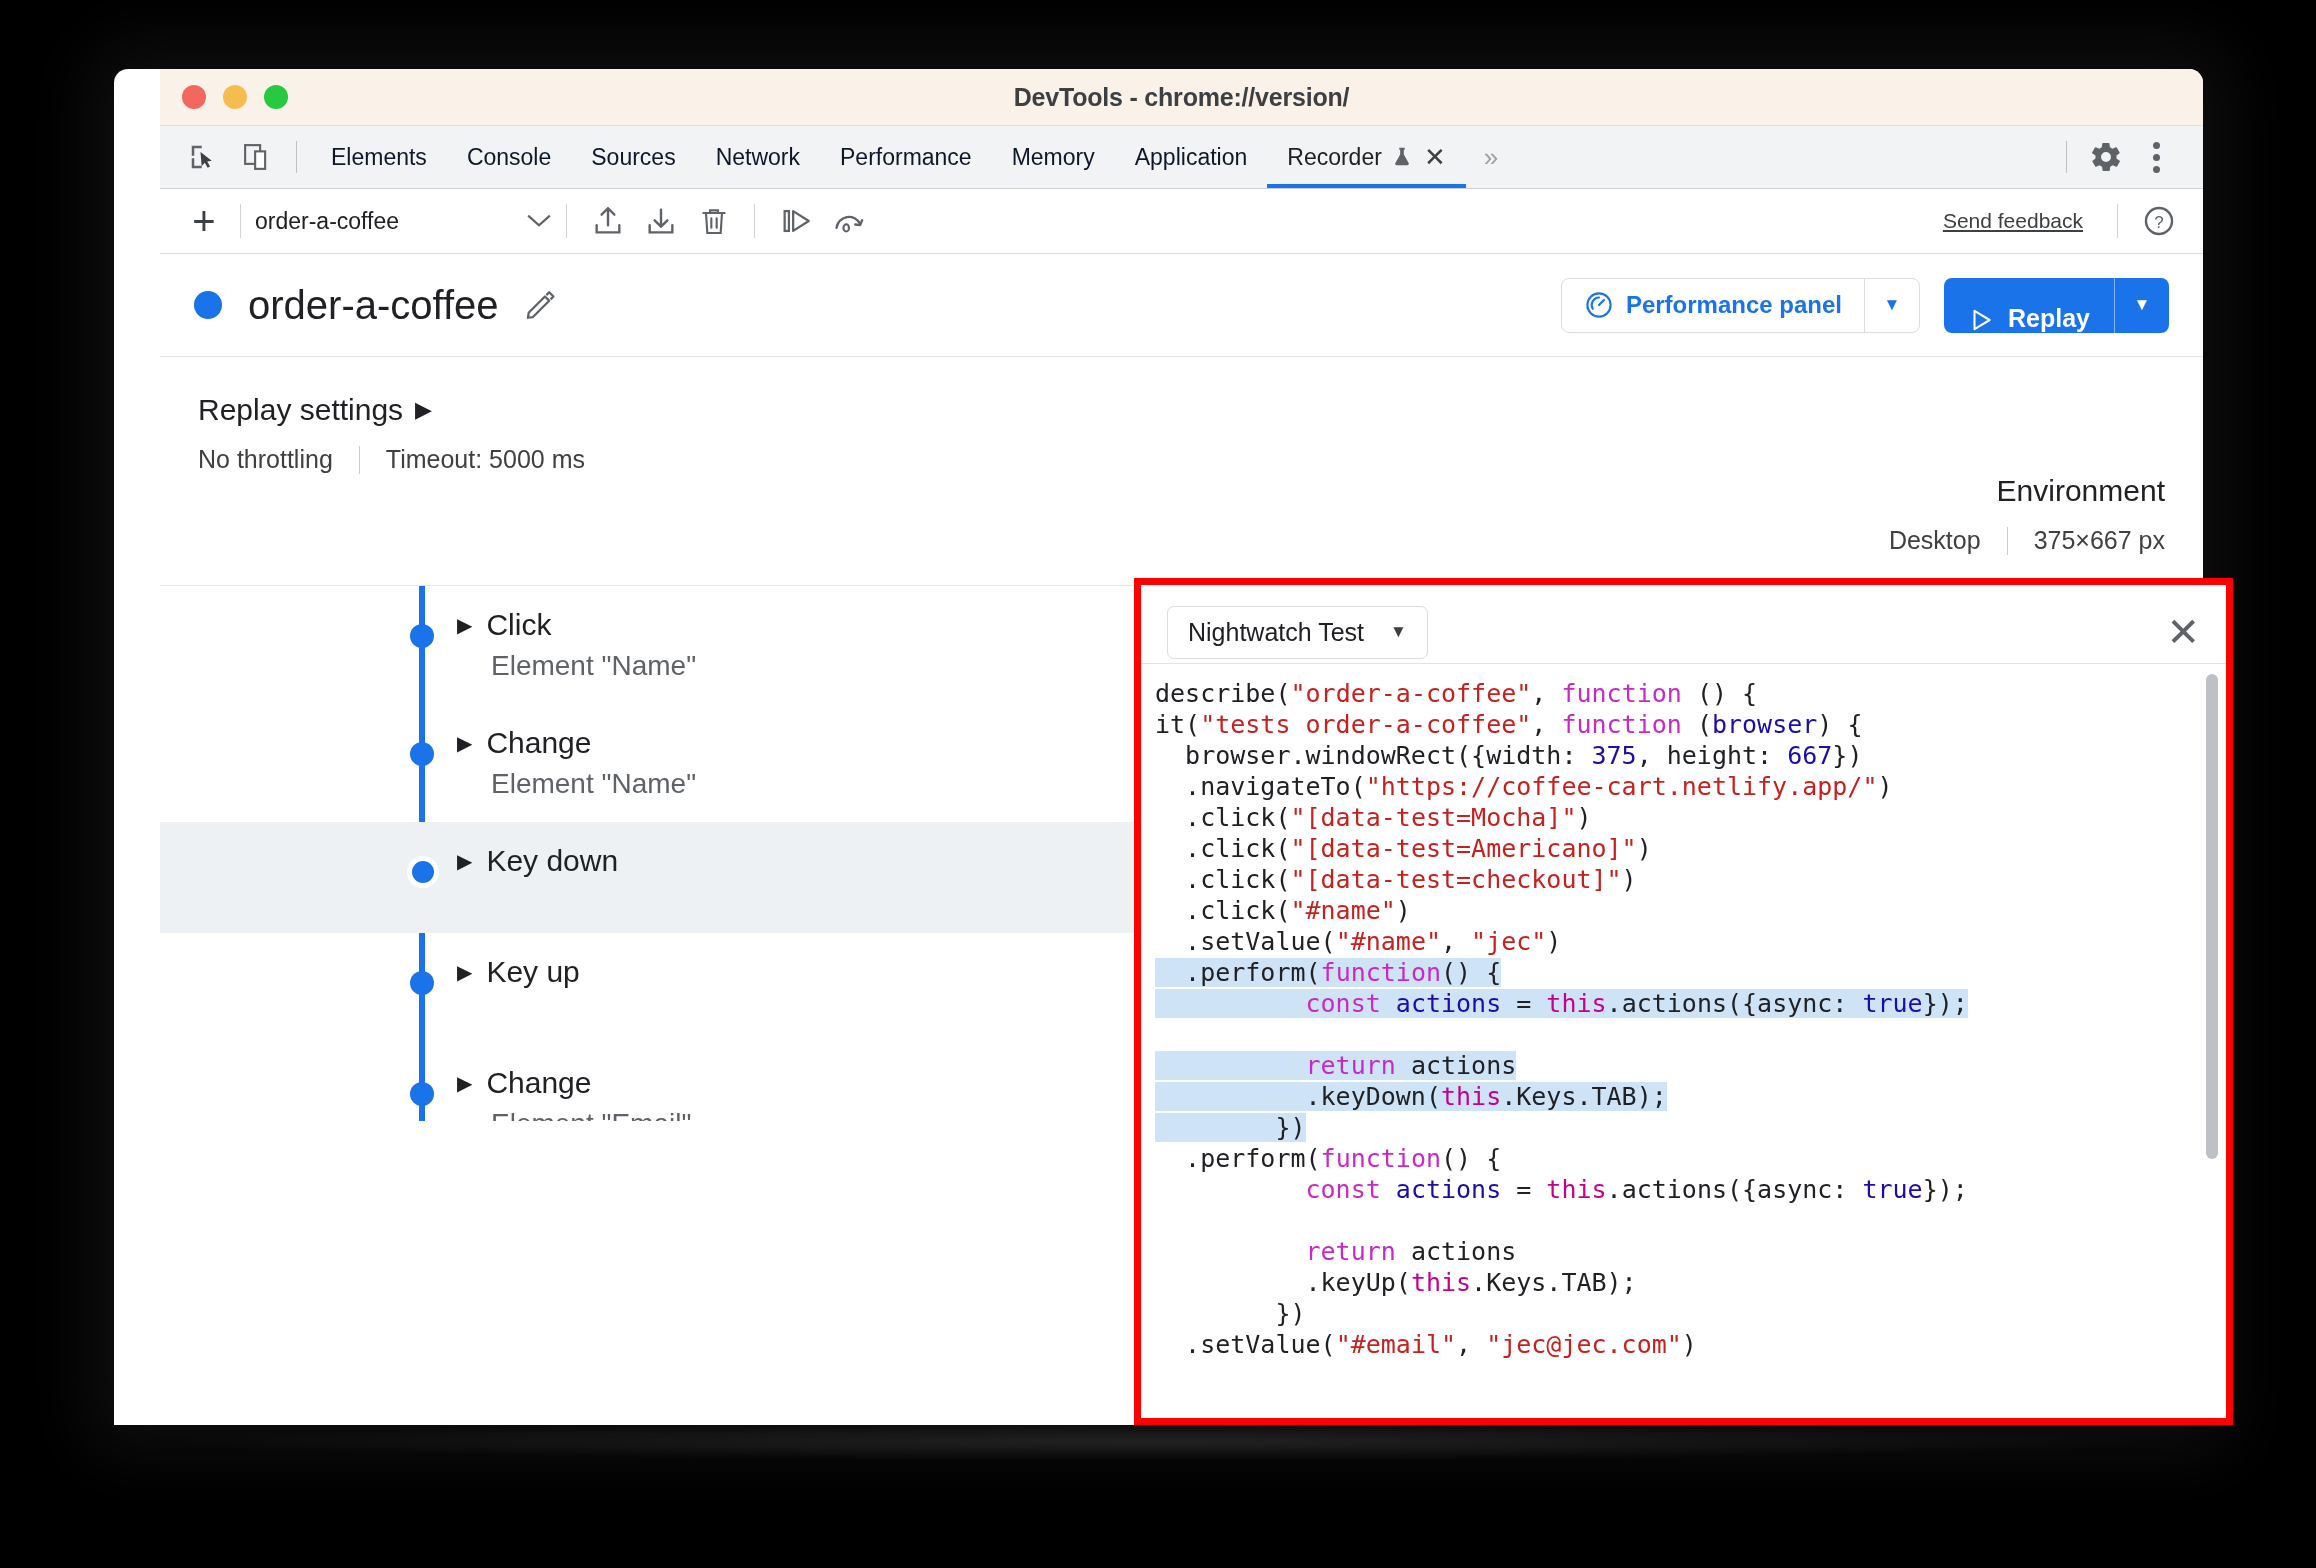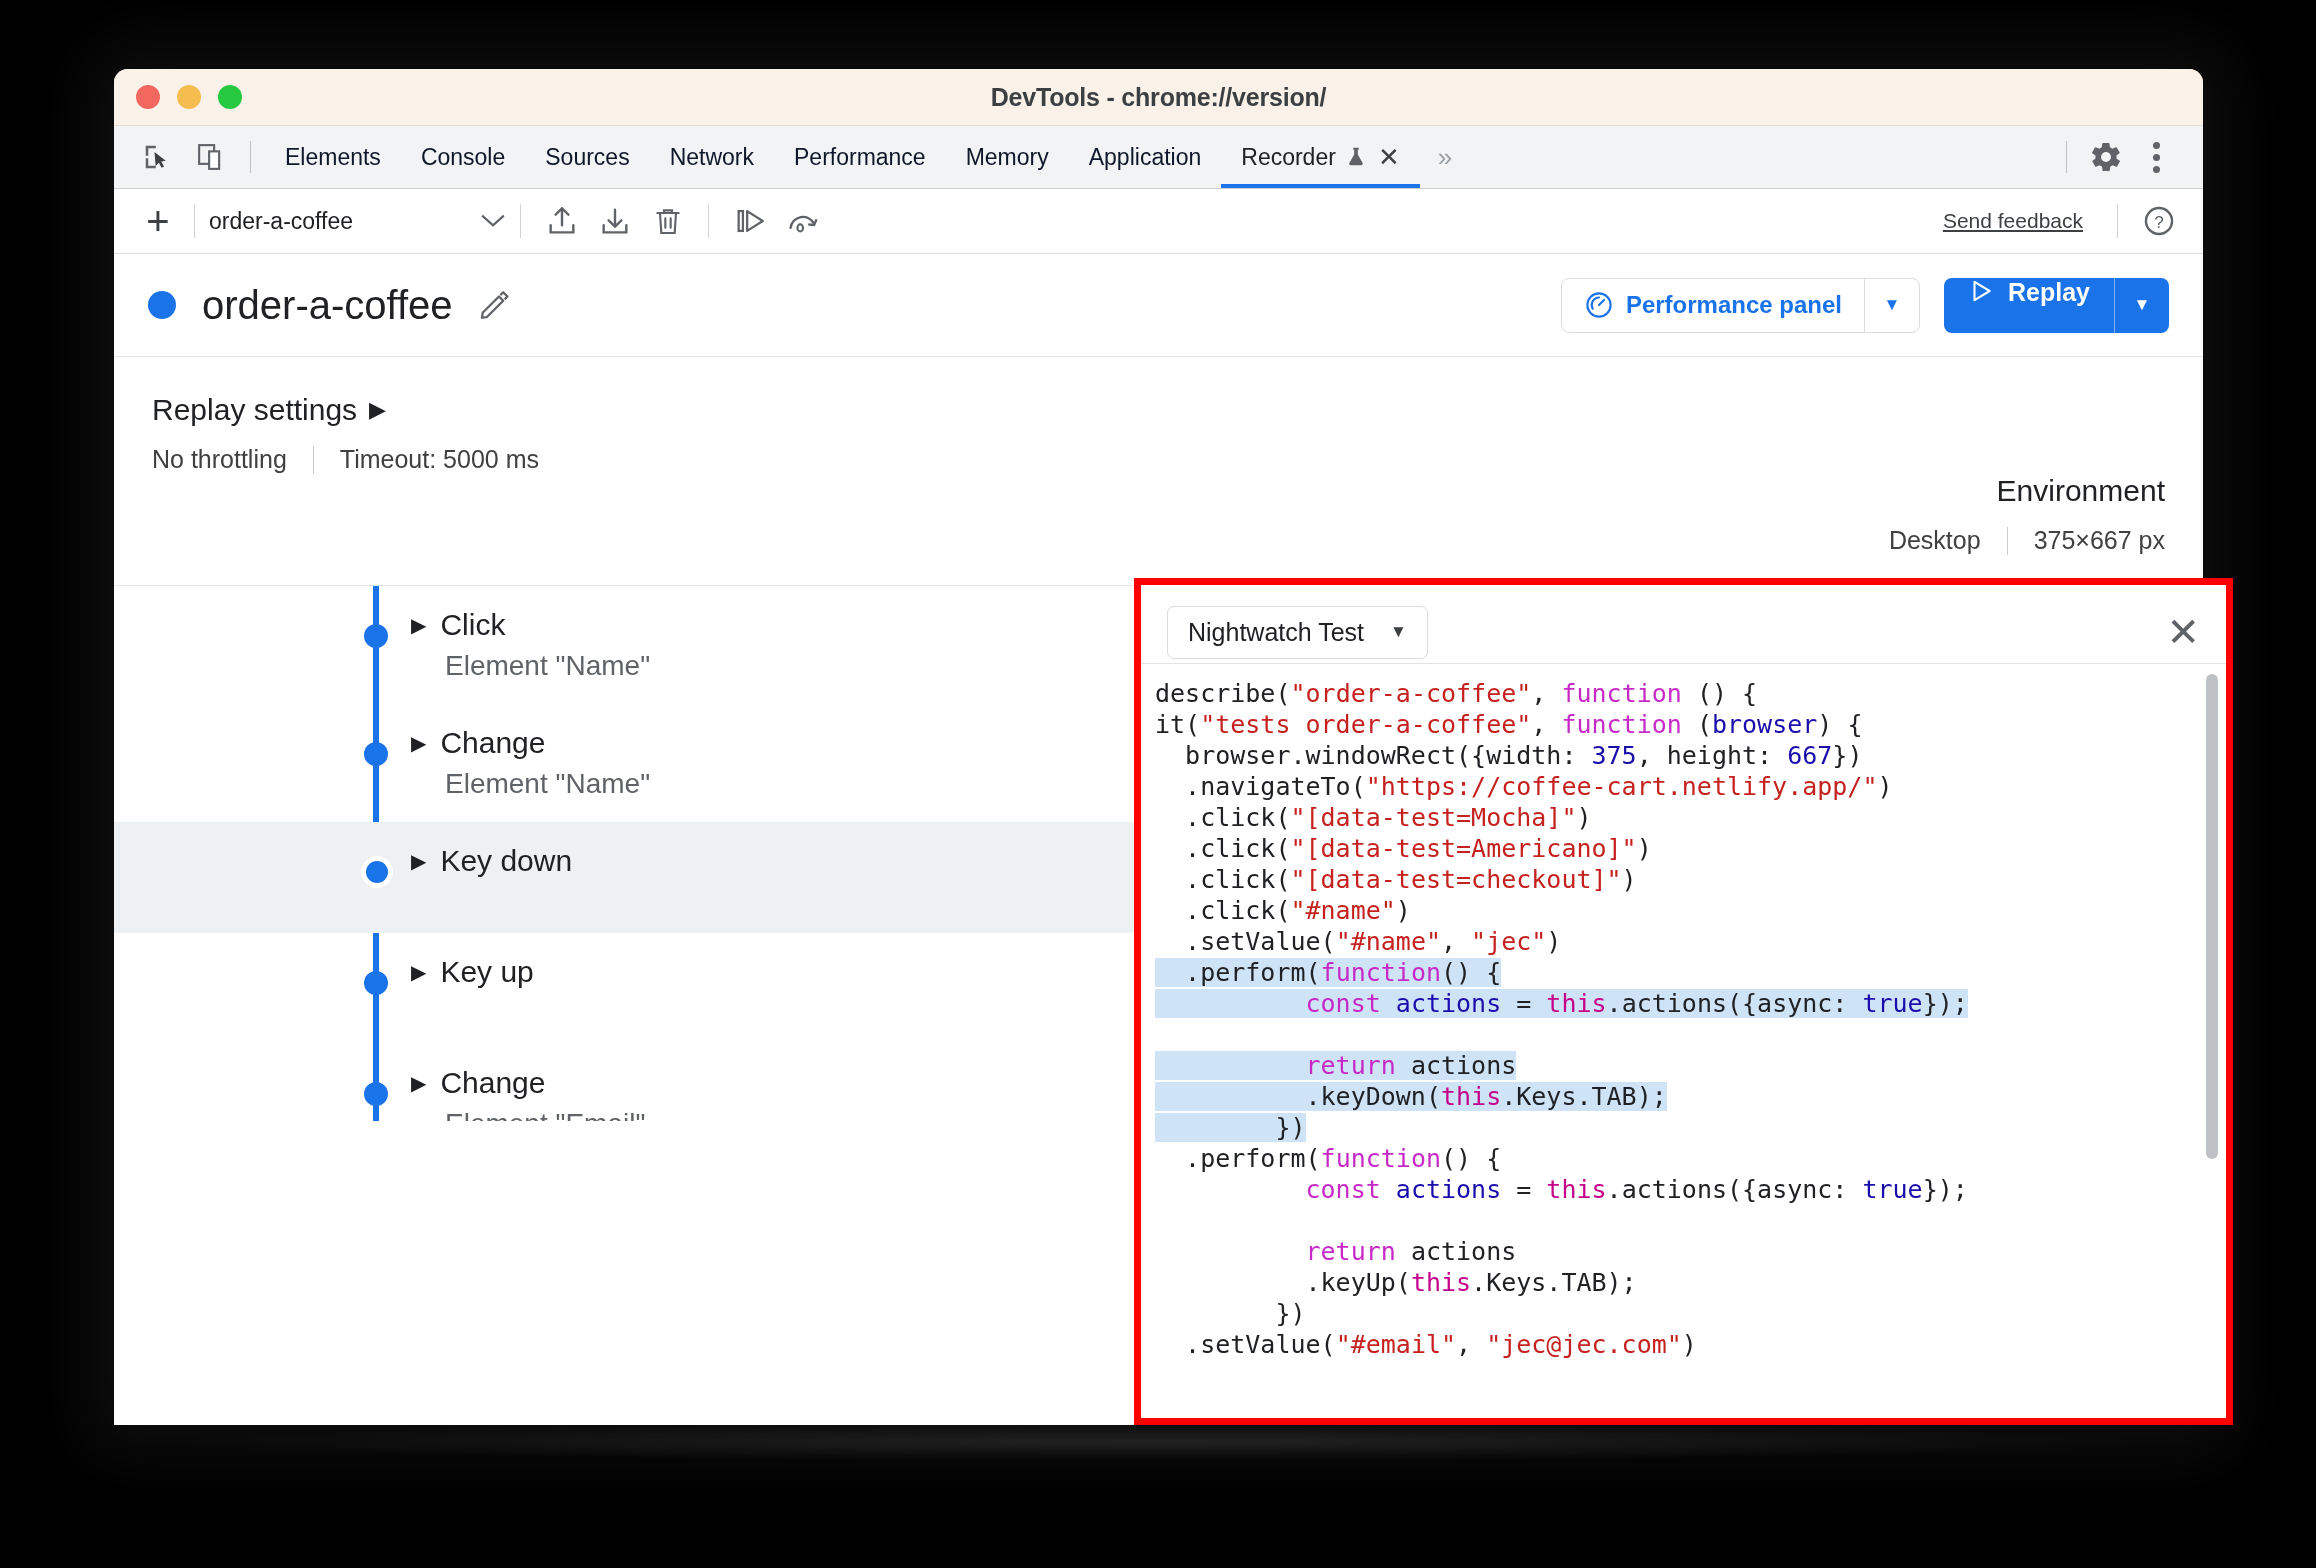--- a/index.html
+++ b/index.html
@@ -19,20 +19,21 @@
 
   
   .window {
     position: absolute;
     left: 114px; top: 69px;
     width: 2089px; height: 1356px;
     background: #ffffff;
     border-radius: 14px 14px 0 0;
     overflow: hidden;
     box-shadow: 0 0 69px 26px rgba(255,255,255,0.06);
+    padding-left: 46px;
   }
 
   
   .titlebar {
     position: relative;
     height: 57px;
     background: #faf1e9;
     border-bottom: 1px solid #e6ddd4;
     display: flex;
     align-items: center;
@@ -157,21 +158,21 @@
     display: flex; align-items: center; justify-content: center;
     color: #1a73e8; font-size: 17px;
   }
   .btn-replay {
     display: flex; align-items: stretch;
     border-radius: 8px; overflow: hidden;
     height: 55px;
     background: #1a73e8;
   }
   .btn-replay .main {
-    display: flex; align-items: flex-start; gap: 14px;
+    display: flex; align-items: flex-end; gap: 14px;
     padding: 0 24px;
     font-size: 25px; color: #fff; font-weight: bold;
   }
   .btn-replay .split {
     width: 55px;
     border-left: 1px solid rgba(255,255,255,0.45);
     display: flex; align-items: center; justify-content: center;
     color: #fff; font-size: 17px;
   }
 

